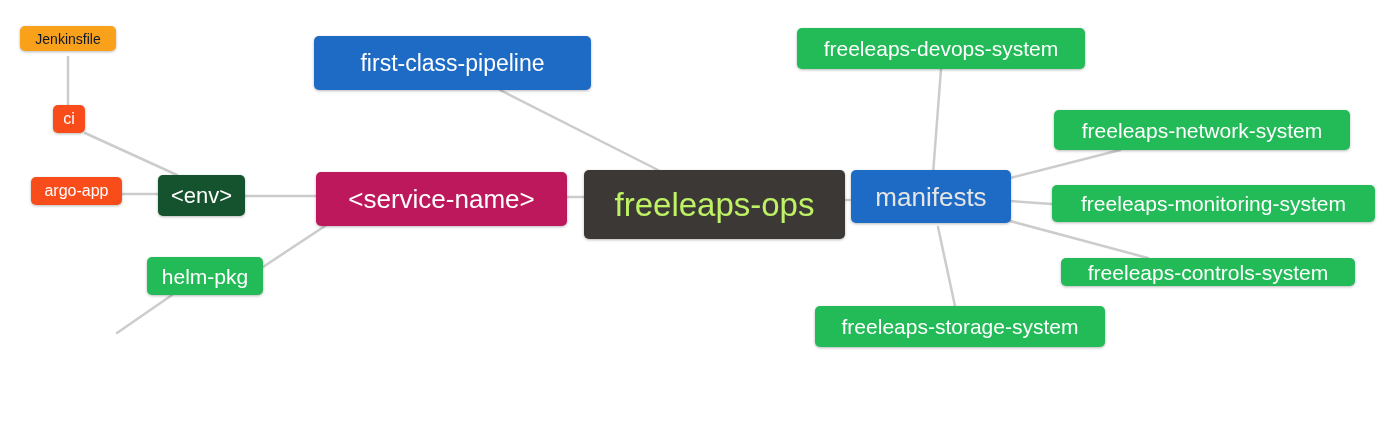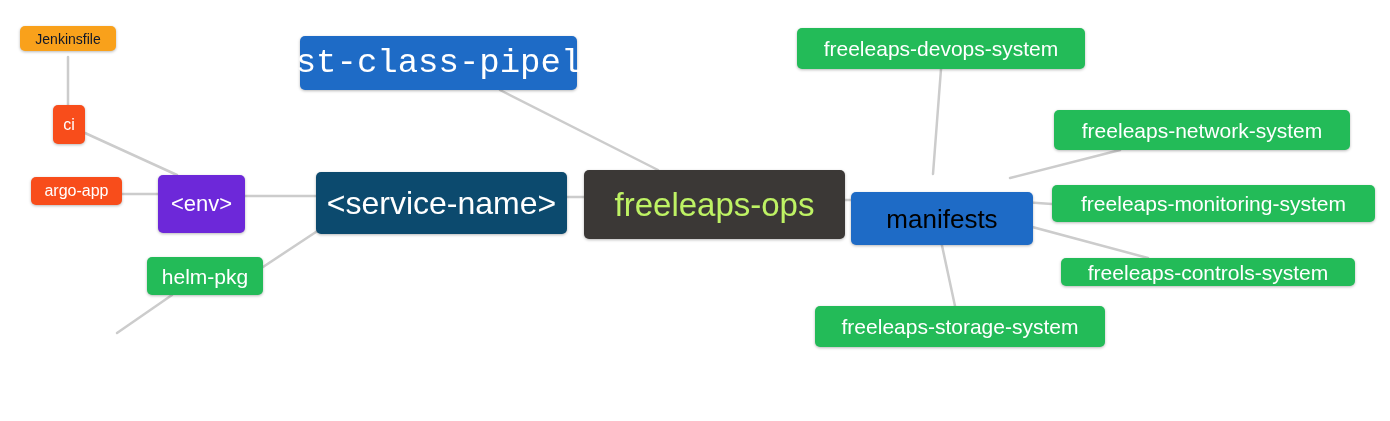--- a/index.html
+++ b/index.html
@@ -50,26 +50,26 @@
       <line x1="500" y1="90" x2="658" y2="170" stroke="#cccccc" stroke-width="2.5" stroke-linecap="round"></line>
       <line x1="567" y1="197" x2="584" y2="197" stroke="#cccccc" stroke-width="2.5" stroke-linecap="round"></line>
       <line x1="845" y1="200" x2="851" y2="200" stroke="#cccccc" stroke-width="2.5" stroke-linecap="round"></line>
       <line x1="941" y1="69" x2="933" y2="174" stroke="#cccccc" stroke-width="2.5" stroke-linecap="round"></line>
       <line x1="1010" y1="178" x2="1120" y2="150" stroke="#cccccc" stroke-width="2.5" stroke-linecap="round"></line>
       <line x1="1010" y1="201" x2="1052" y2="204" stroke="#cccccc" stroke-width="2.5" stroke-linecap="round"></line>
       <line x1="1010" y1="221" x2="1148" y2="258" stroke="#cccccc" stroke-width="2.5" stroke-linecap="round"></line>
       <line x1="938" y1="227" x2="955" y2="306" stroke="#cccccc" stroke-width="2.5" stroke-linecap="round"></line>
     </svg>
 <div class="node" style="left: 20px; top: 26px; width: 96px; height: 25px; font-size: 14px; background-color: rgb(249, 161, 27); color: #0f172a;">Jenkinsfile</div>
-    <div class="node" style="left: 53px; top: 105px; width: 32px; height: 39px; font-size: 16px; background-color: rgb(248, 77, 27); color: rgb(255, 255, 255);">ci</div>
+    <div class="node" style="left: 53px; top: 105px; width: 32px; height: 28px; font-size: 16px; background-color: rgb(248, 77, 27); color: rgb(255, 255, 255);">ci</div>
     <div class="node" style="left: 31px; top: 177px; width: 91px; height: 28px; font-size: 16px; background-color: rgb(248, 77, 27); color: rgb(255, 255, 255);">argo-app</div>
-    <div class="node" style="left: 158px; top: 175px; width: 87px; height: 58px; font-size: 22px; background-color: #6d28d9; color: rgb(255, 255, 255);">&lt;env&gt;</div>
+    <div class="node" style="left: 158px; top: 175px; width: 87px; height: 41px; font-size: 22px; background-color: #14532d; color: rgb(255, 255, 255);">&lt;env&gt;</div>
     <div class="node" style="left: 147px; top: 257px; width: 116px; height: 38px; font-size: 21px; background-color: rgb(35, 187, 88); color: rgb(255, 255, 255);">helm-pkg</div>
-    <div class="node" style="left: 300px; top: 36px; width: 277px; height: 54px; font-size: 34px; background-color: rgb(30, 107, 198); color: rgb(255, 255, 255); font-family: Liberation Mono, monospace;">first-class-pipeline</div>
-    <div class="node" style="left: 316px; top: 172px; width: 251px; height: 62px; font-size: 32px; background-color: #0c4a6e; color: rgb(255, 255, 255);">&lt;service-name&gt;</div>
+    <div class="node" style="left: 314px; top: 36px; width: 277px; height: 54px; font-size: 23px; background-color: rgb(30, 107, 198); color: rgb(255, 255, 255);">first-class-pipeline</div>
+    <div class="node" style="left: 316px; top: 172px; width: 251px; height: 54px; font-size: 26px; background-color: #be185d; color: rgb(255, 255, 255);">&lt;service-name&gt;</div>
     <div class="node" style="left: 584px; top: 170px; width: 261px; height: 69px; font-size: 33px; background-color: rgb(59, 56, 54); color: #bef264;">freeleaps-ops</div>
-    <div class="node" style="left: 851px; top: 192px; width: 182px; height: 53px; font-size: 26px; background-color: rgb(30, 107, 198); color: #000000;">manifests</div>
+    <div class="node" style="left: 851px; top: 170px; width: 160px; height: 53px; font-size: 26px; background-color: rgb(30, 107, 198); color: #e5e5e5;">manifests</div>
     <div class="node" style="left: 797px; top: 28px; width: 288px; height: 41px; font-size: 21px; background-color: rgb(35, 187, 88); color: rgb(255, 255, 255);">freeleaps-devops-system</div>
     <div class="node" style="left: 1054px; top: 110px; width: 296px; height: 40px; font-size: 21px; background-color: rgb(35, 187, 88); color: rgb(255, 255, 255); text-align: center;">freeleaps-network-system</div>
     <div class="node" style="left: 1052px; top: 185px; width: 323px; height: 37px; font-size: 21px; background-color: rgb(35, 187, 88); color: rgb(255, 255, 255);">freeleaps-monitoring-system</div>
     <div class="node" style="left: 1061px; top: 258px; width: 294px; height: 28px; font-size: 21px; background-color: rgb(35, 187, 88); color: rgb(255, 255, 255);">freeleaps-controls-system</div>
     <div class="node" style="left: 815px; top: 306px; width: 290px; height: 41px; font-size: 21px; background-color: rgb(35, 187, 88); color: rgb(255, 255, 255);">freeleaps-storage-system</div>
   </div>
 
 </body></html>

